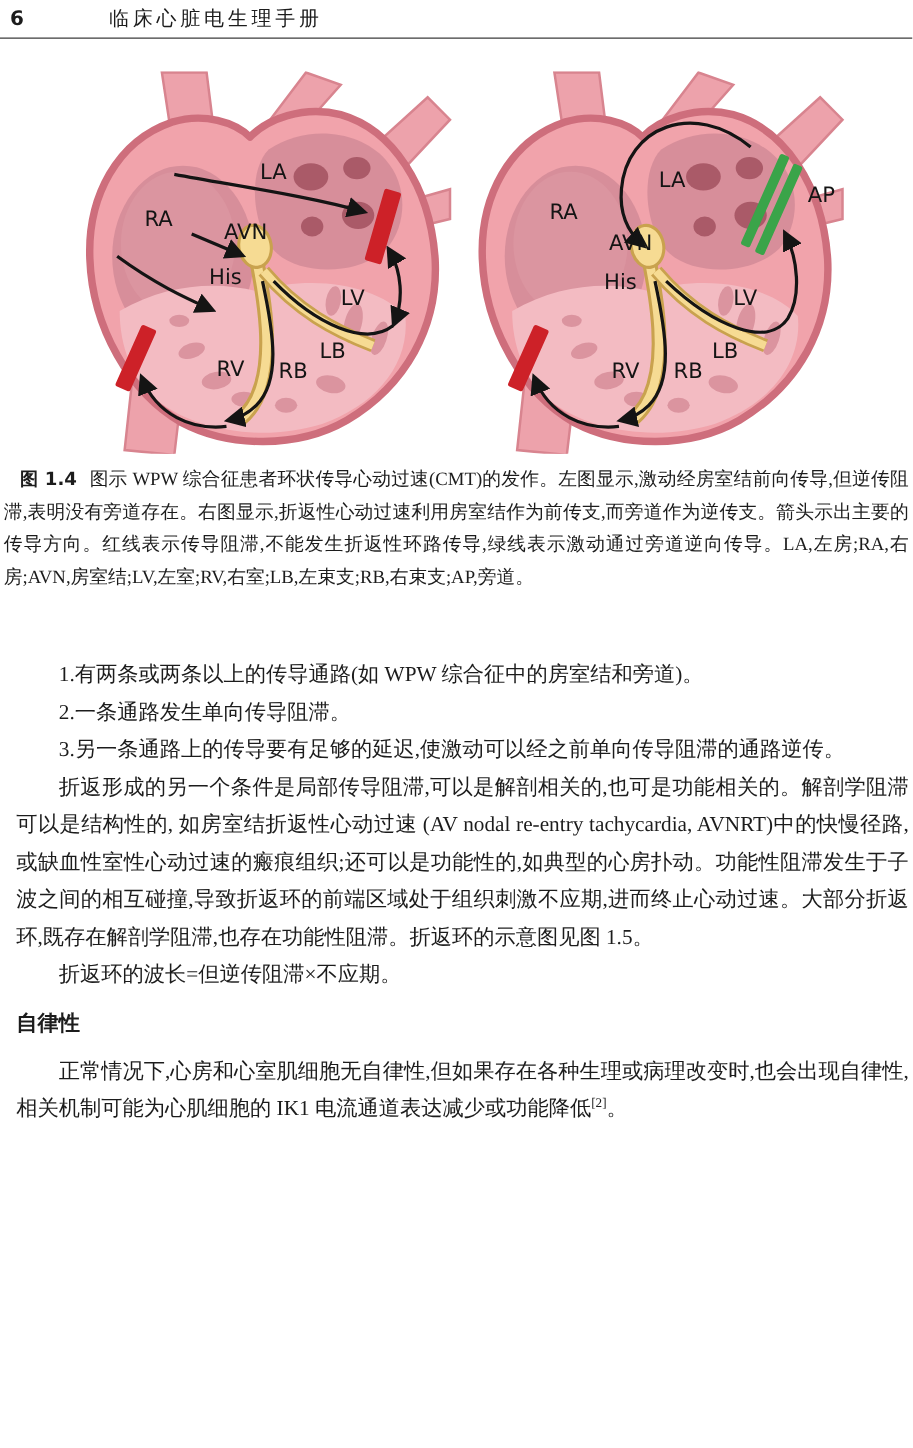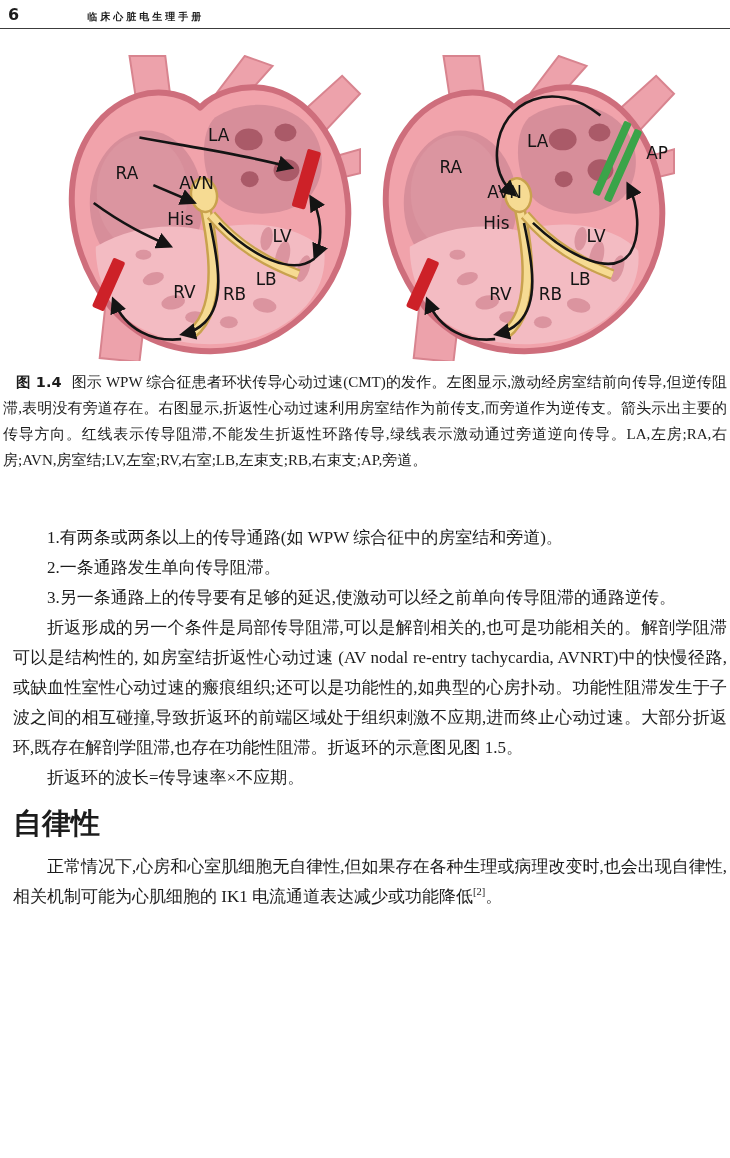--- a/index.html
+++ b/index.html
@@ -8,33 +8,33 @@
     font-family:"Liberation Serif","DejaVu Serif",serif;color:#1c1c1c;
     -webkit-font-smoothing:antialiased;
   }
   
   .running-head{
     display:flex;align-items:baseline;gap:24px;
     padding:5px 10px 4px 8px;
     border-bottom:1.5px solid #3c3c3c;
   }
   .page-num{font-family:"DejaVu Sans","Liberation Sans",sans-serif;font-weight:700;font-size:16px;}
-  .book-title{font-size:10px;letter-spacing:3px;font-weight:700;padding-left:44px;}
+  .book-title{font-size:16px;letter-spacing:3px;font-weight:400;padding-left:44px;}
   
   .figure-row{display:flex;justify-content:center;gap:6px;margin-top:26px;}
   svg.heart{width:308px;height:306px;display:block;}
   
   .caption{margin:8px 3px 0 3px;font-size:15px;line-height:26px;text-align:justify;}
   .caption-label{font-family:"DejaVu Sans","Liberation Sans",sans-serif;font-weight:700;font-size:14.5px;margin-right:10px;margin-left:13px;}
   
   .body-text{margin:50px 3px 0 13px;font-size:17px;line-height:30px;text-align:justify;}
   .body-text p{margin:0;text-indent:2em;}
   .section-heading{
     font-family:"DejaVu Sans","Liberation Sans",sans-serif;
-    font-weight:700;font-size:29px;line-height:1;
+    font-weight:700;font-size:17px;line-height:1;
     margin:16px 0 14px 0;text-indent:0;
   }
   sup.ref{font-size:0.62em;line-height:0;}
 </style>
 </head>
 <body>
 
 <div class="running-head">
   <span class="page-num">6</span>
   <span class="book-title">临床心脏电生理手册</span>
@@ -163,18 +163,18 @@
 
 <div class="caption">
   <span class="caption-label">图 1.4</span><span>图示 WPW 综合征患者环状传导心动过速(CMT)的发作。左图显示,激动经房室结前向传导,但逆传阻滞,表明没有旁道存在。右图显示,折返性心动过速利用房室结作为前传支,而旁道作为逆传支。箭头示出主要的传导方向。红线表示传导阻滞,不能发生折返性环路传导,绿线表示激动通过旁道逆向传导。LA,左房;RA,右房;AVN,房室结;LV,左室;RV,右室;LB,左束支;RB,右束支;AP,旁道。</span>
 </div>
 
 <div class="body-text">
   <p>1.有两条或两条以上的传导通路(如 WPW 综合征中的房室结和旁道)。</p>
   <p>2.一条通路发生单向传导阻滞。</p>
   <p>3.另一条通路上的传导要有足够的延迟,使激动可以经之前单向传导阻滞的通路逆传。</p>
   <p>折返形成的另一个条件是局部传导阻滞,可以是解剖相关的,也可是功能相关的。解剖学阻滞可以是结构性的, 如房室结折返性心动过速 (AV nodal re-entry tachycardia, AVNRT)中的快慢径路,或缺血性室性心动过速的瘢痕组织;还可以是功能性的,如典型的心房扑动。功能性阻滞发生于子波之间的相互碰撞,导致折返环的前端区域处于组织刺激不应期,进而终止心动过速。大部分折返环,既存在解剖学阻滞,也存在功能性阻滞。折返环的示意图见图 1.5。</p>
-  <p>折返环的波长=传导速率×不应期。</p>
+  <p>折返环的波长=但逆传阻滞×不应期。</p>
 
   <h2 class="section-heading">自律性</h2>
 
   <p><span>正常情况下,心房和心室肌细胞无自律性,但如果存在各种生理或病理改变时,也会出现自律性,相关机制可能为心肌细胞的 IK1 电流通道表达减少或功能降低</span><sup class="ref">[2]</sup><span>。</span></p>
 </div>
 
 </body></html>

